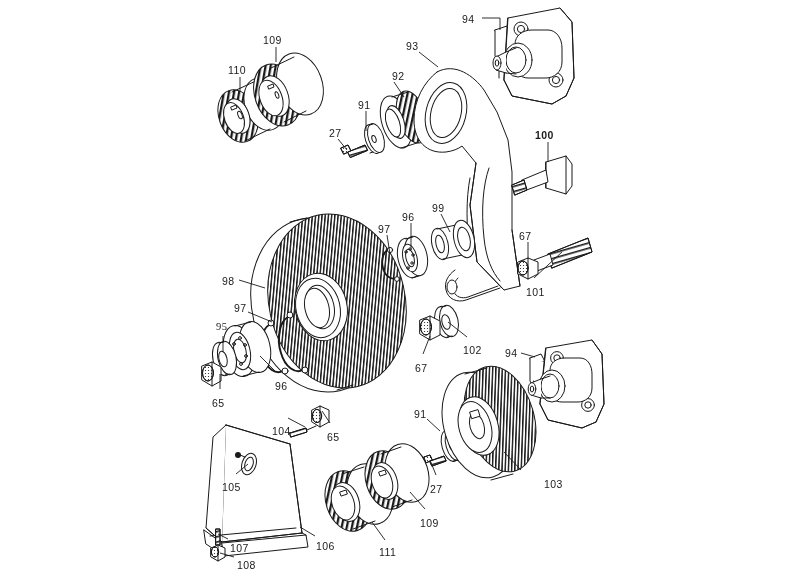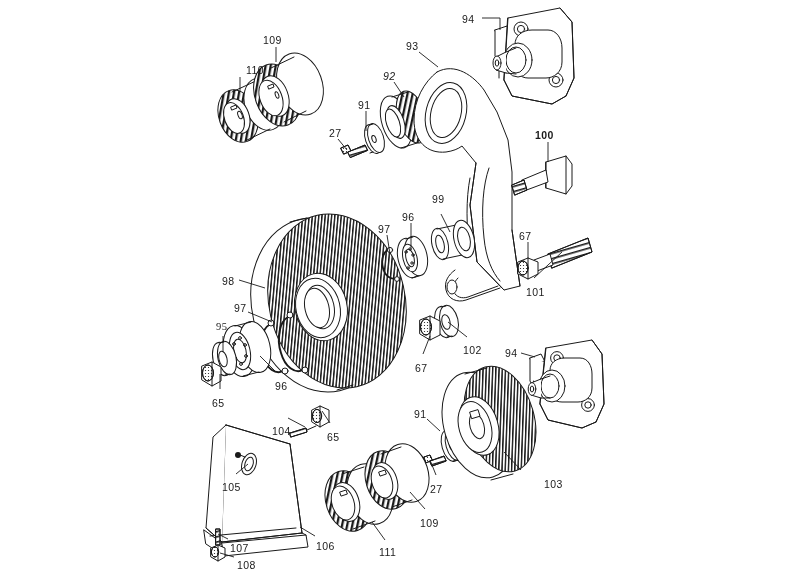--- a/index.html
+++ b/index.html
@@ -372,26 +372,26 @@
         <polyline points="228,539 218,534"></polyline>
         <polyline points="385,540 372,522"></polyline>
         <polyline points="234,557 220,553"></polyline>
       </g>
 </svg>
 
 <div id="labels">
       <div class="lbl" style="left: 462px; top: 14px;">94</div>
       <div class="lbl" style="left: 263px; top: 35px;">109</div>
       <div class="lbl" style="left: 406px; top: 41px;">93</div>
-      <div class="lbl" style="left: 228px; top: 65px; margin-left: 18px;">110</div>
-      <div class="lbl" style="left: 383px; top: 71px; font-style: italic;">92</div>
+      <div class="lbl" style="left: 228px; top: 65px;">110</div>
+      <div class="lbl" style="left: 392px; top: 71px;">92</div>
       <div class="lbl" style="left: 358px; top: 100px;">91</div>
       <div class="lbl" style="left: 329px; top: 128px;">27</div>
       <div class="lbl" style="left: 535px; top: 130px; font-weight: bold;">100</div>
-      <div class="lbl" style="left: 432px; top: 194px;">99</div>
+      <div class="lbl" style="left: 432px; top: 203px;">99</div>
       <div class="lbl" style="left: 402px; top: 212px;">96</div>
       <div class="lbl" style="left: 378px; top: 224px;">97</div>
       <div class="lbl" style="left: 222px; top: 276px;">98</div>
       <div class="lbl" style="left: 519px; top: 231px;">67</div>
       <div class="lbl" style="left: 526px; top: 287px;">101</div>
       <div class="lbl" style="left: 234px; top: 303px;">97</div>
       <div class="lbl" style="left: 216px; top: 322px; font-family: Liberation Serif, serif;">95</div>
       <div class="lbl" style="left: 463px; top: 345px;">102</div>
       <div class="lbl" style="left: 415px; top: 363px;">67</div>
       <div class="lbl" style="left: 505px; top: 348px;">94</div>

